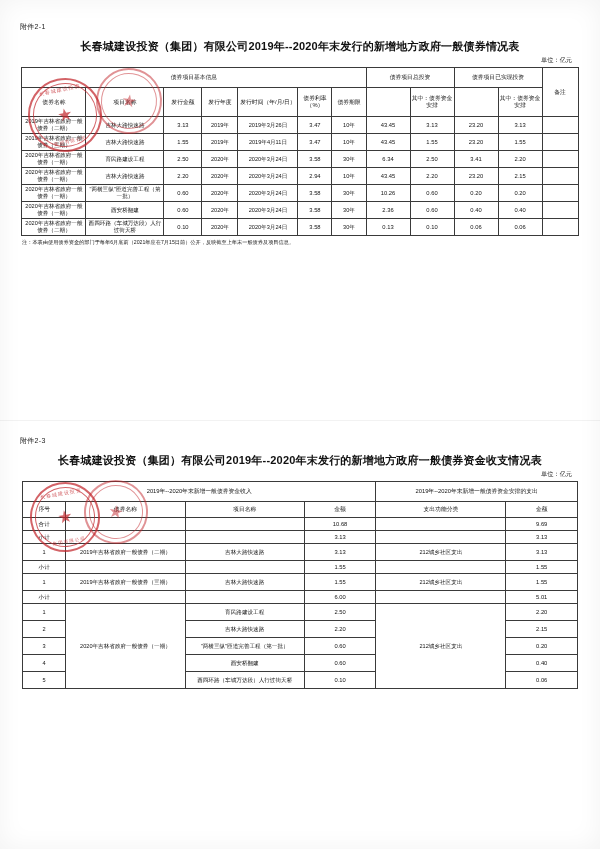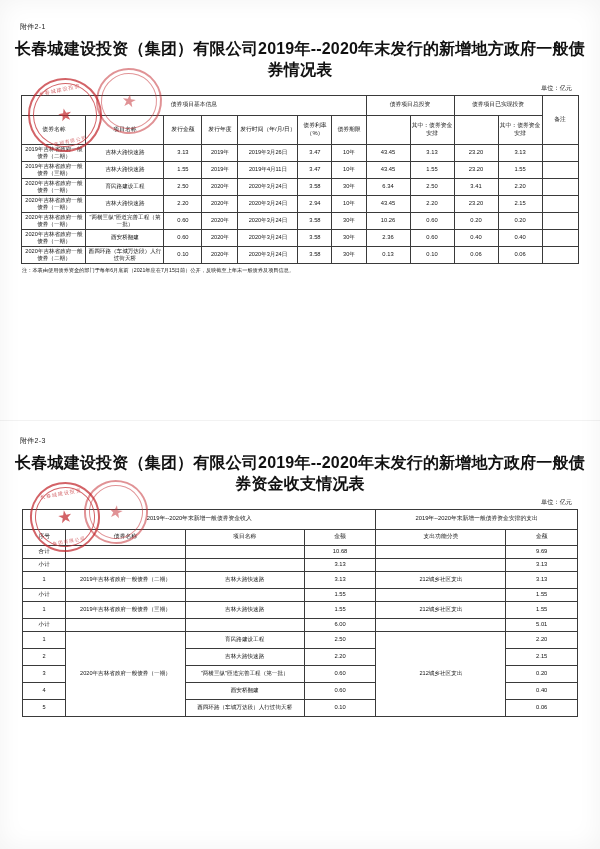--- a/index.html
+++ b/index.html
@@ -16,21 +16,21 @@
   
   .doc{position:absolute;left:0;width:600px;}
   .doc1{top:22px;}
   .doc2{top:436px;}
 
   .attach{
     font-size:7px;color:#222;margin-left:20px;margin-bottom:7px;
     letter-spacing:.3px;
   }
   .title{
-    text-align:center;font-weight:bold;font-size:16px;
+    text-align:center;font-weight:bold;font-size:11px;
     letter-spacing:.2px;color:#111;margin:0 12px 3px 12px;
     line-height:1.3;
   }
   .unit{
     text-align:right;font-size:6.2px;color:#222;
     margin:0 28px 2px 0;
   }
 
   table{
     border-collapse:collapse;

